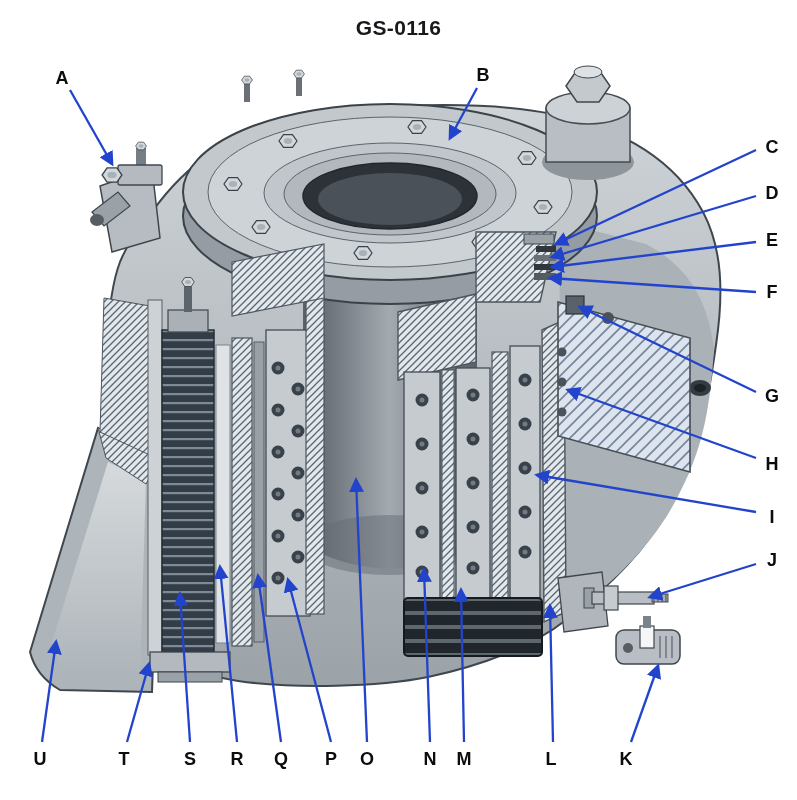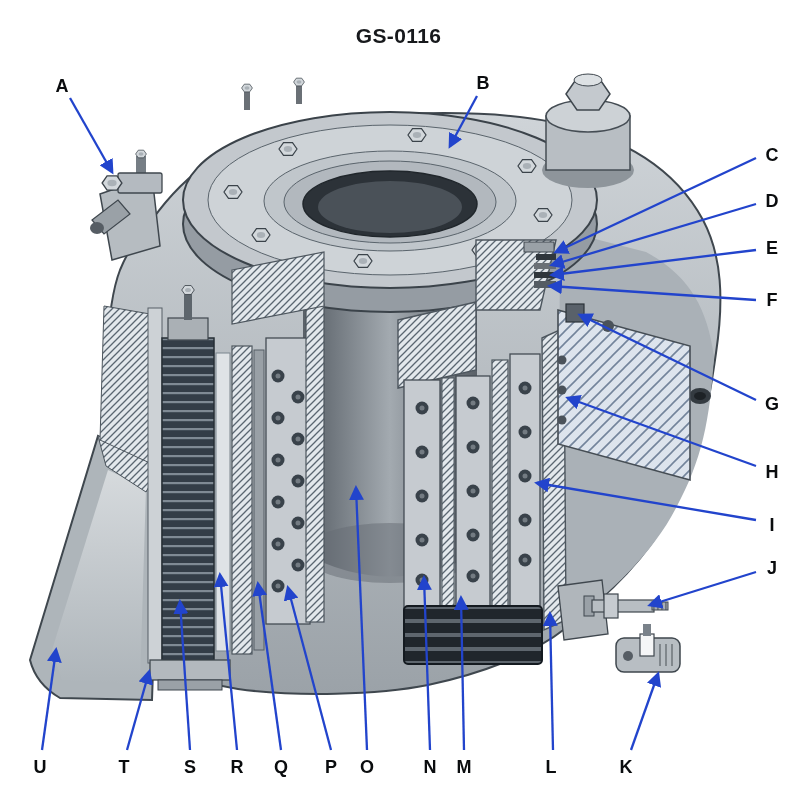--- a/index.html
+++ b/index.html
@@ -1,17 +1,17 @@
 <!DOCTYPE html>
 <html style="--arrow: #2244cc;"><head>
 <meta charset="utf-8">
 <style>
   html,body{margin:0;padding:0;background:#ffffff;}
   body{width:797px;height:800px;overflow:hidden;}
-  .stage{position:relative;width:797px;height:676px;font-family:"Liberation Sans",sans-serif;background:#ffffff;margin-top:8px;}
+  .stage{position:relative;width:797px;height:676px;font-family:"Liberation Sans",sans-serif;background:#ffffff;}
   .stage svg{position:absolute;left:0;top:0;}
   .title{position:absolute;top:16px;left:0;width:100%;text-align:center;
          font-size:21px;font-weight:bold;color:#17191c;letter-spacing:.4px;}
   .label{position:absolute;transform:translate(-50%,-50%);
          font-size:18px;font-weight:bold;color:#0a0c0e;line-height:1;}
   .arrow{stroke:var(--arrow,#2244cc);stroke-width:2.3;fill:none;}
   .ah{fill:var(--arrow,#2244cc);}
 </style>
 </head>
 <body>

